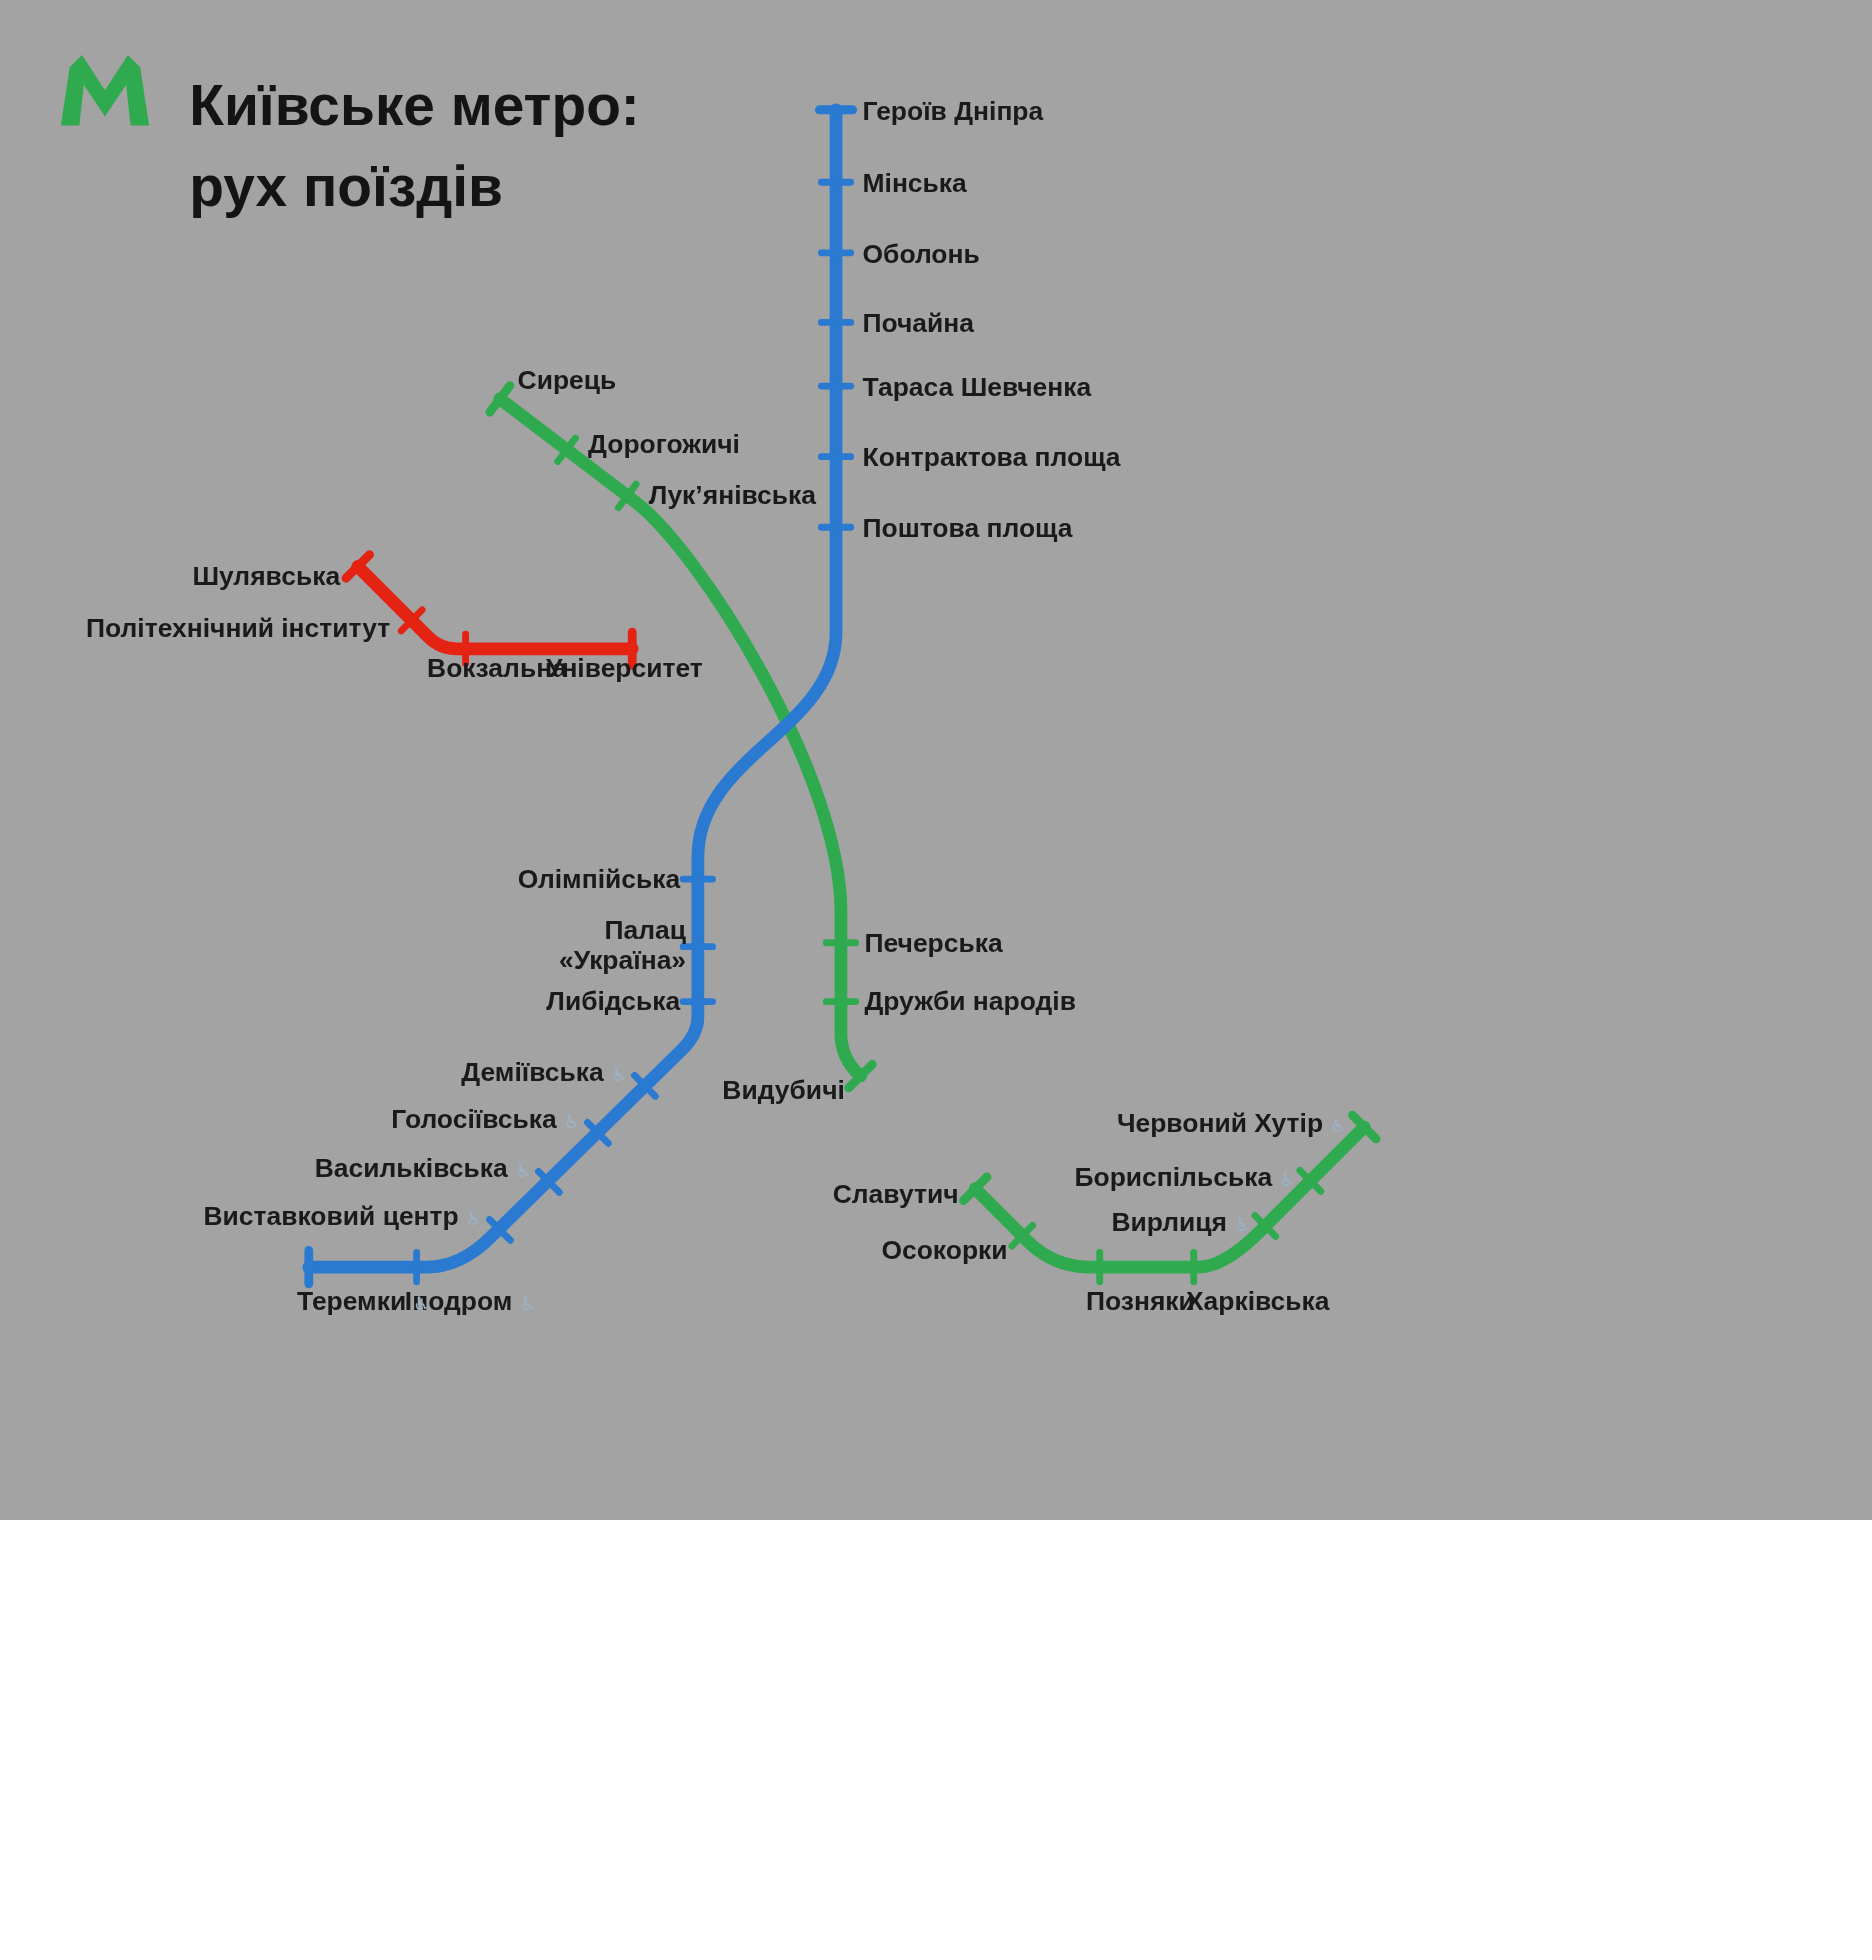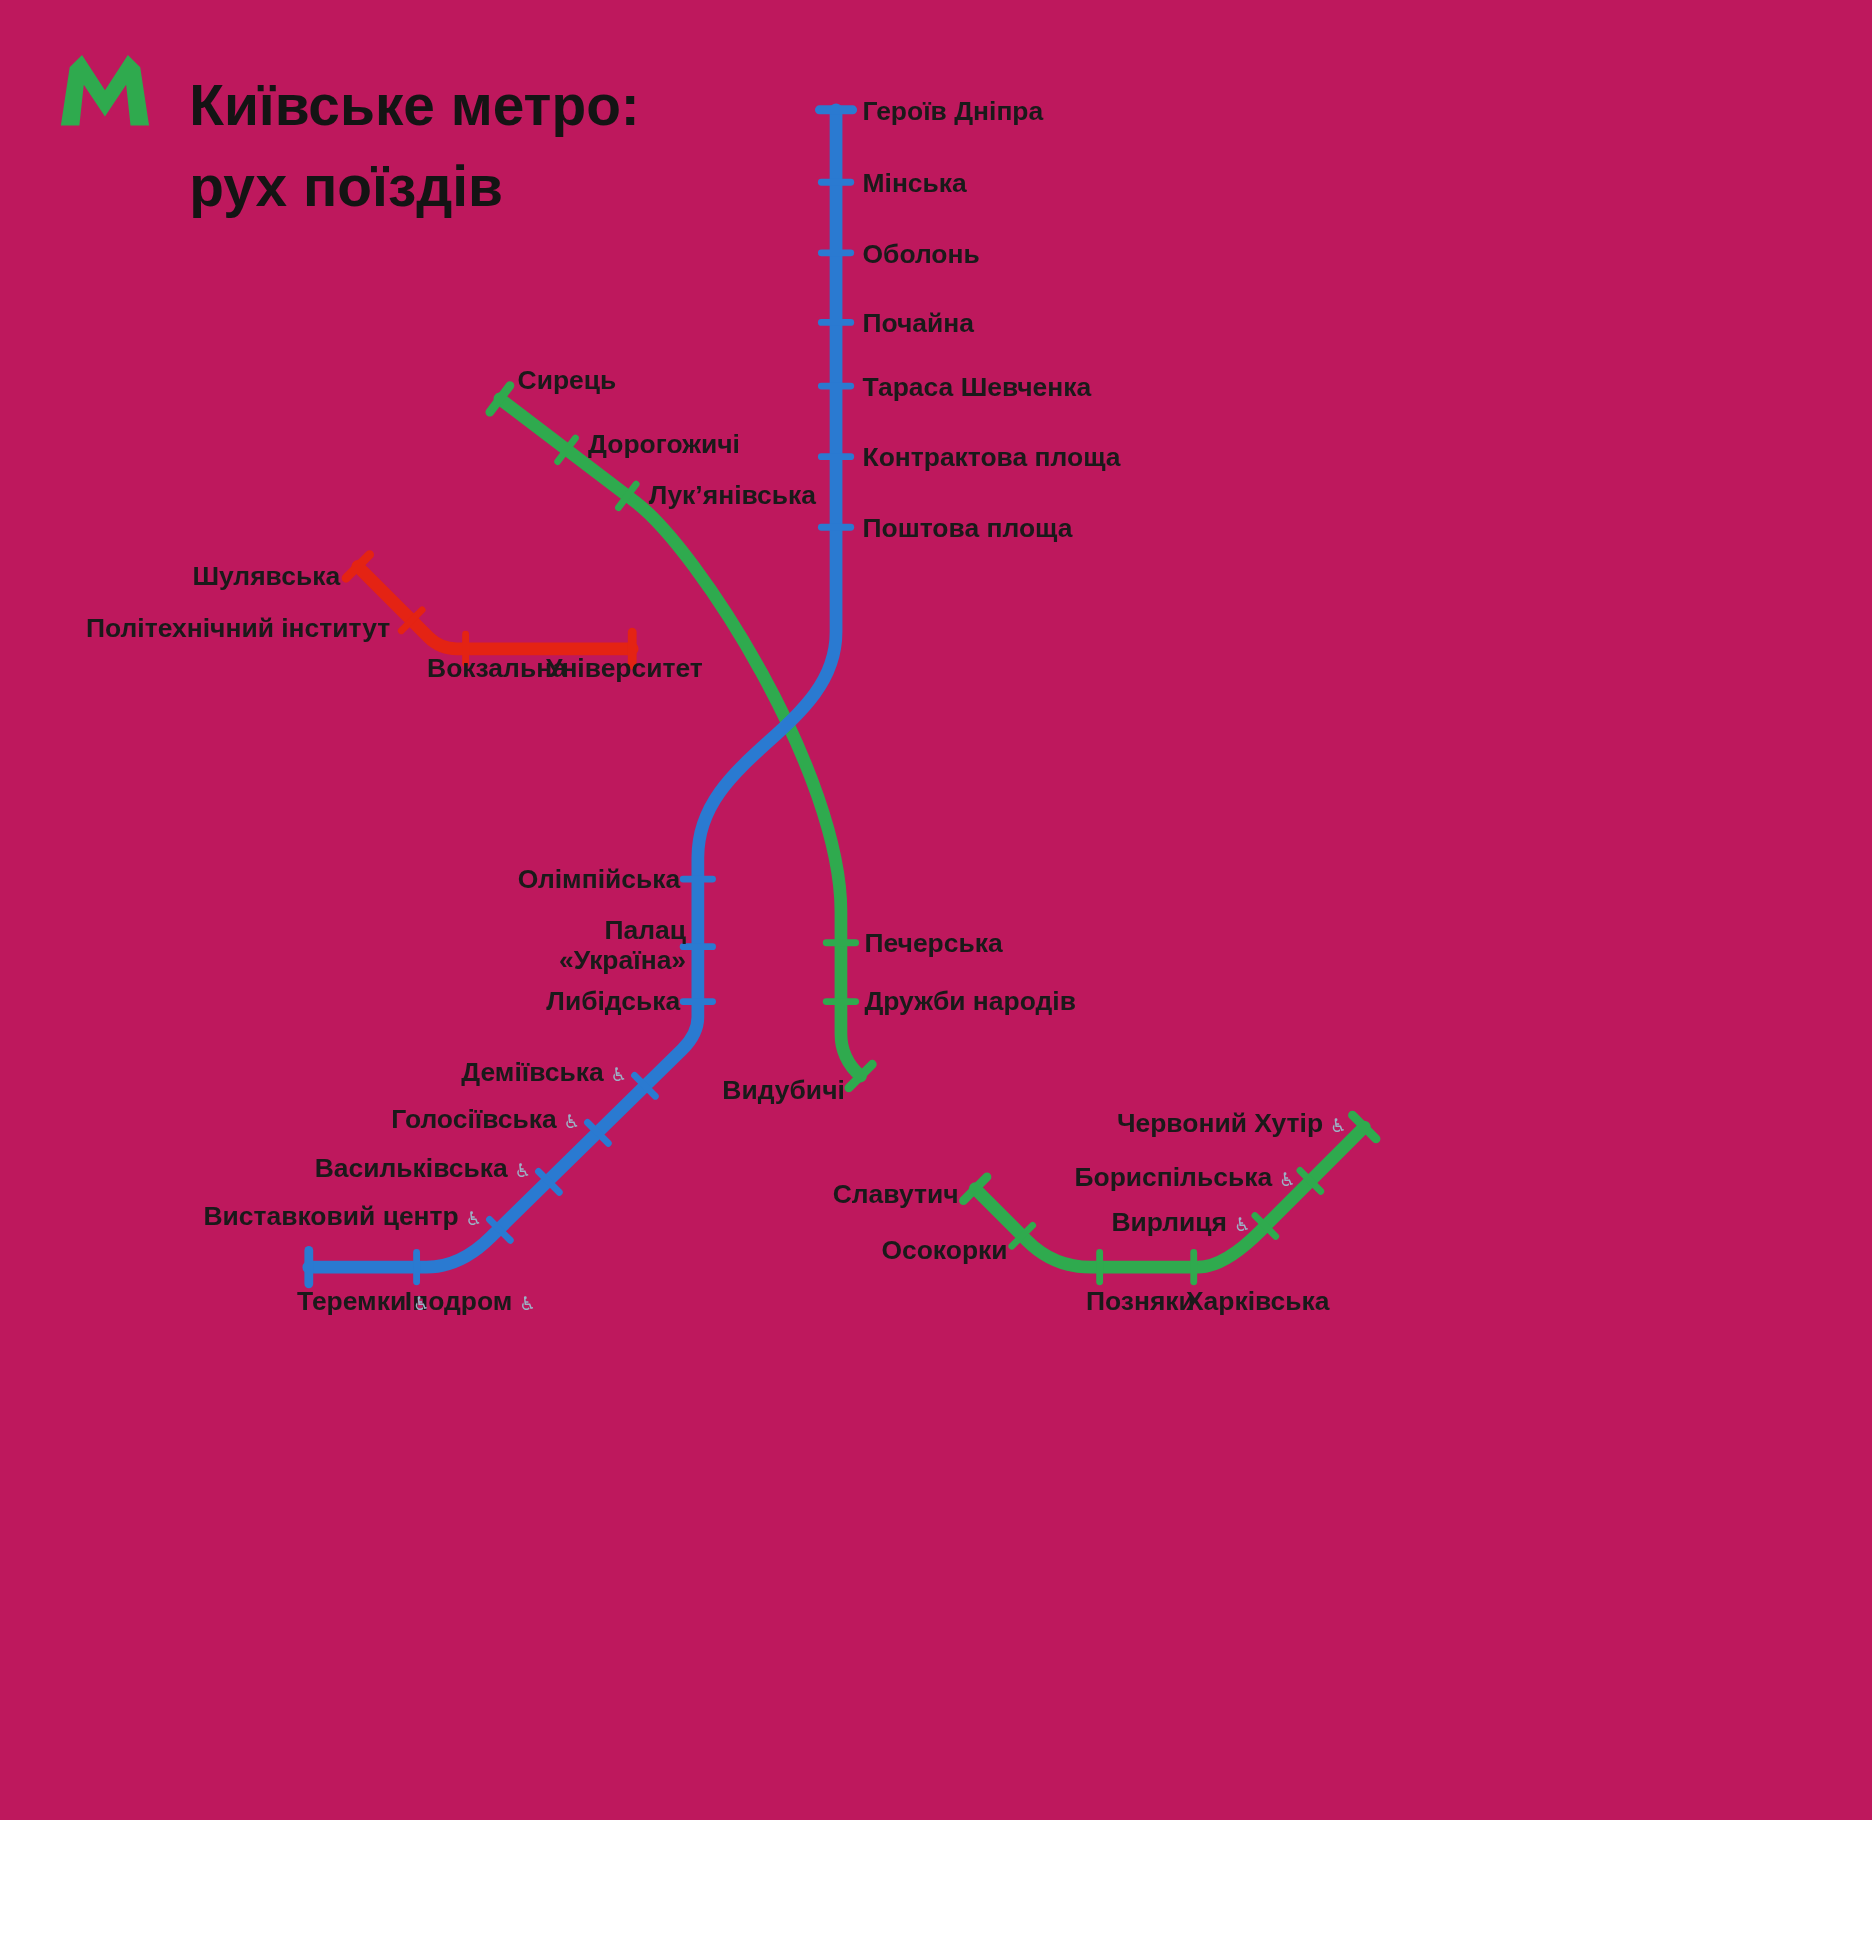--- a/index.html
+++ b/index.html
@@ -1,17 +1,17 @@
 <!DOCTYPE html>
 <html><head>
 <meta charset="utf-8">
 <style>
   html,body{margin:0;padding:0;background:#ffffff;}
   body{width:1872px;height:1960px;font-family:"Liberation Sans",sans-serif;}
-  .canvas{position:relative;width:1872px;height:1820px;background:#be185d;overflow:hidden;}
+  .canvas{position:relative;width:1872px;height:1520px;background:#a3a3a3;overflow:hidden;}
   svg{display:block;}
   .title-text{font-weight:bold;font-size:58px;fill:#141414;font-family:"Liberation Sans",sans-serif;}
   .station-label{font-weight:bold;font-size:27px;fill:#1a1a1a;font-family:"Liberation Sans",sans-serif;}
   .access-glyph{font-size:19px;fill:#9cb2c6;font-family:"DejaVu Sans",sans-serif;font-weight:normal;}
 </style>
 </head>
 <body>
 
 <div class="canvas">
   <svg id="map-svg" width="1872" height="1960" viewBox="0 0 1910 2000" xmlns="http://www.w3.org/2000/svg">

